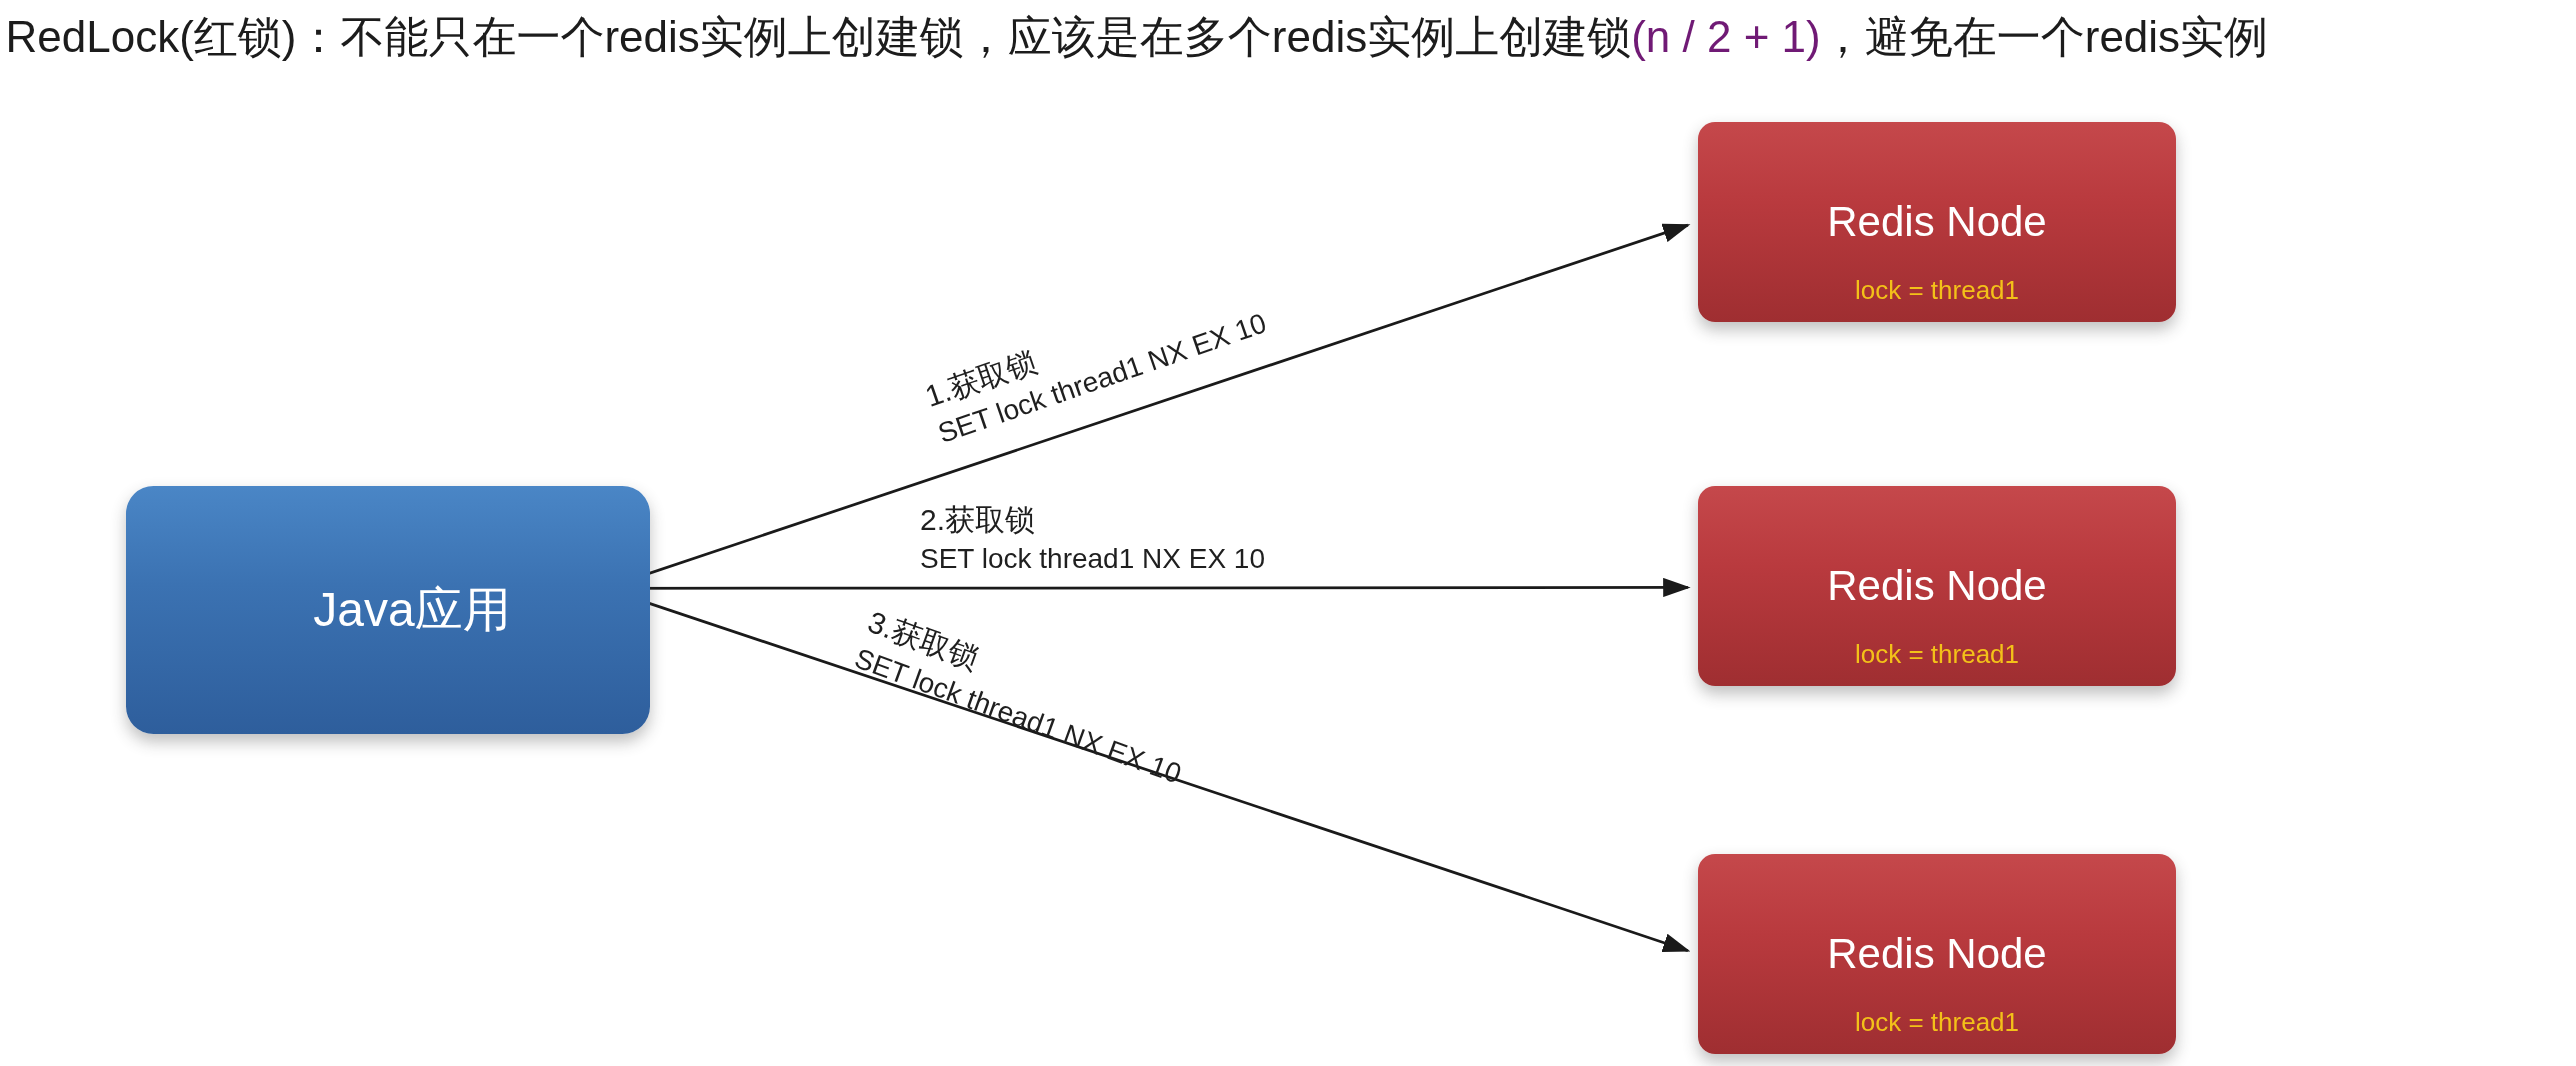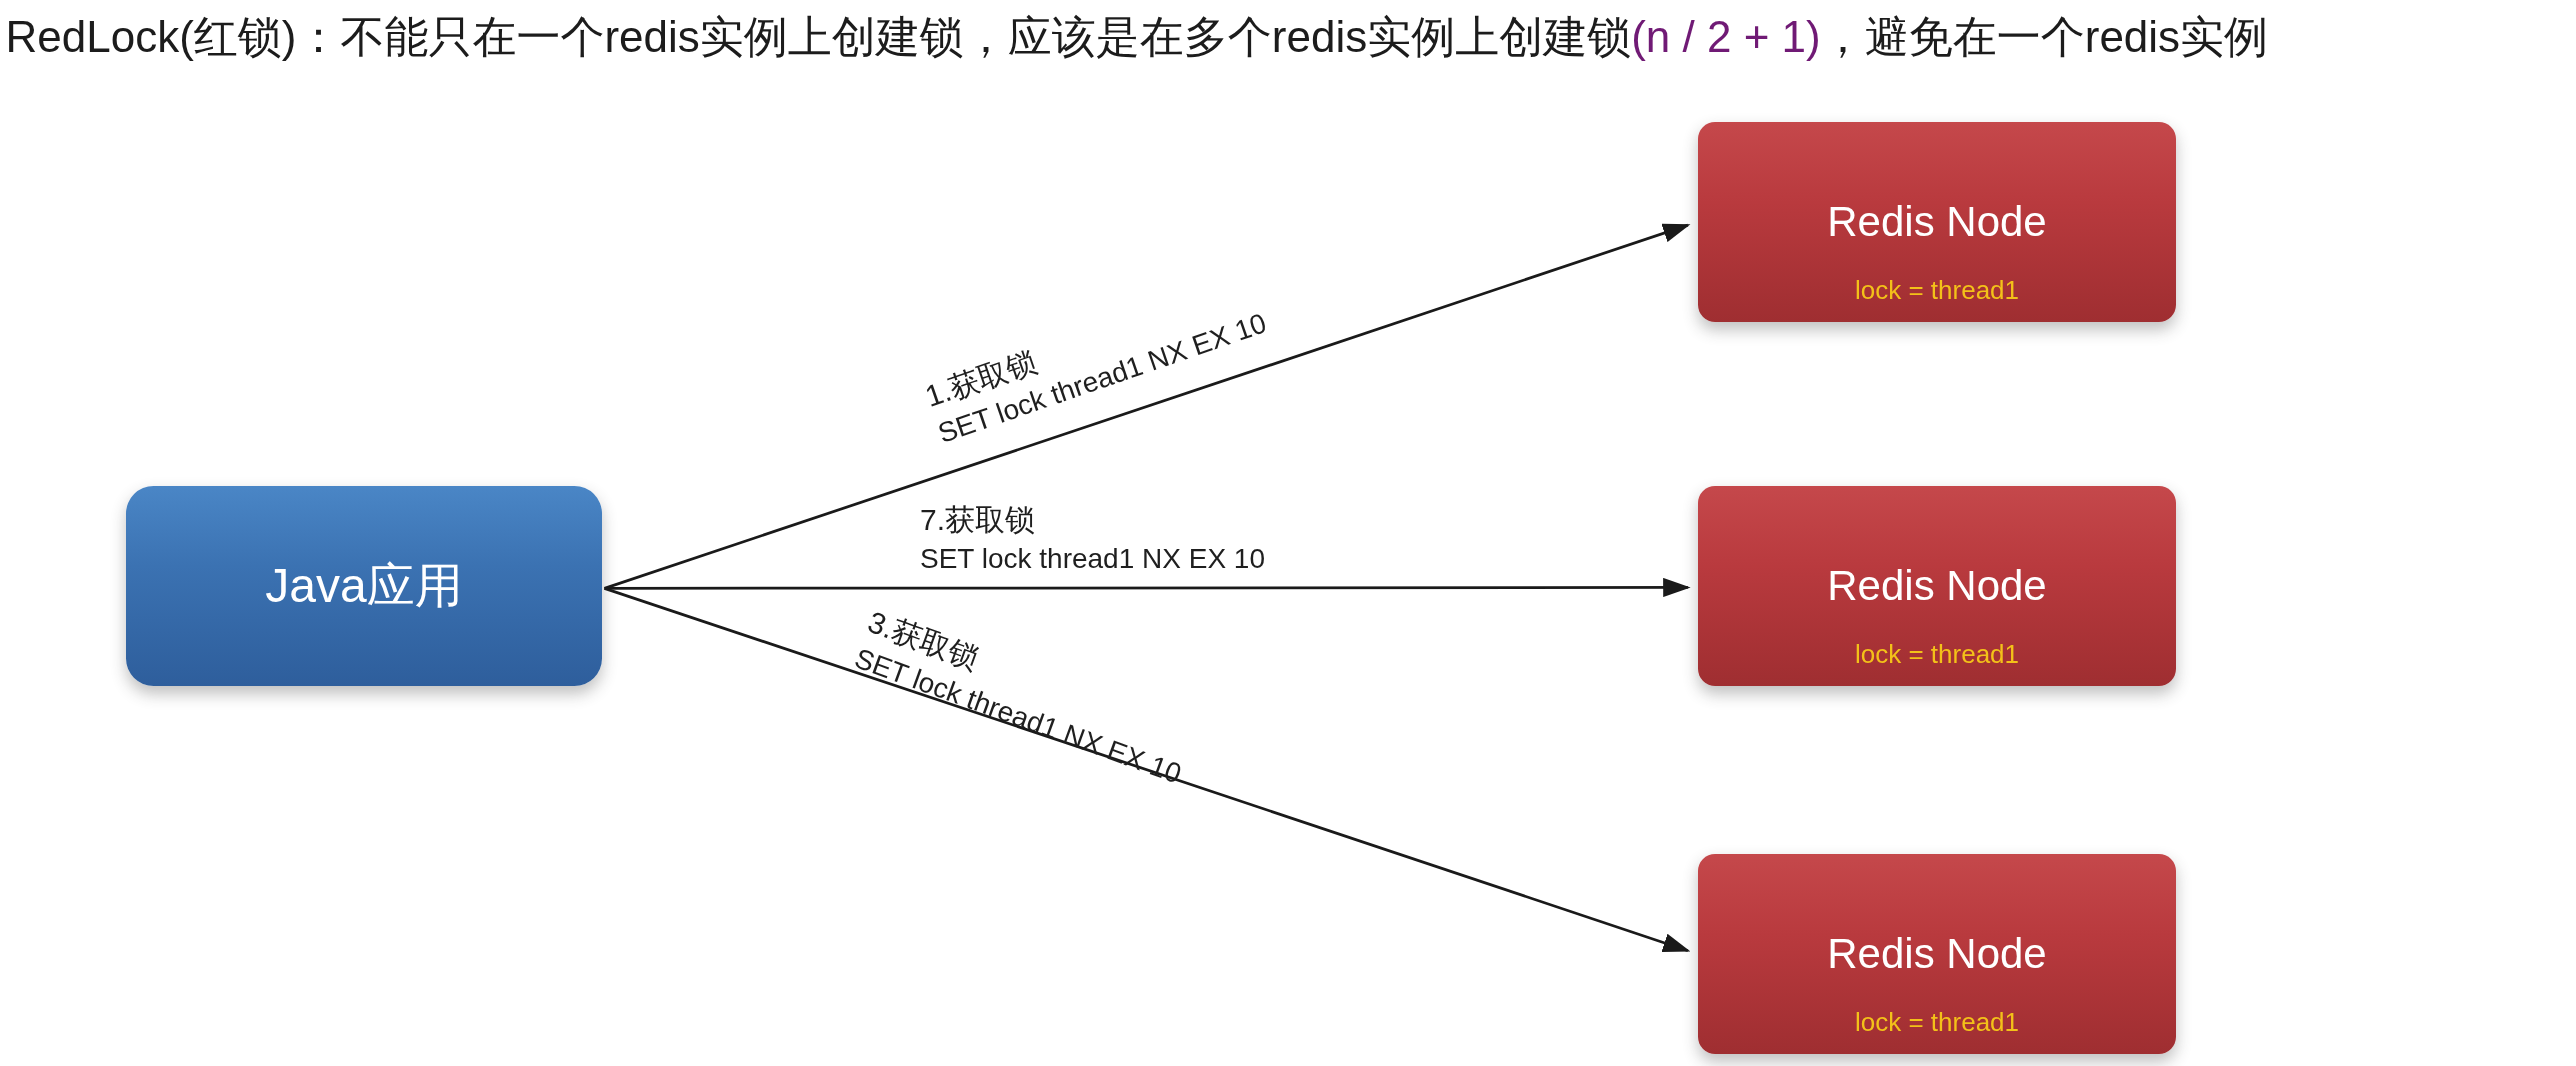--- a/index.html
+++ b/index.html
@@ -17,25 +17,25 @@
     font-size:44px;line-height:84px;
     white-space:nowrap;
   }
   .title .hl{color:#701a75;}
   
   .arrows{position:absolute;left:0;top:0;width:2576px;height:1066px;}
   .arrows line{stroke:#1a1a1a;stroke-width:3;}
   .arrows path{fill:#1a1a1a;}
   
   .app-node{
-    position:absolute;left:126px;top:486px;width:476px;height:200px;
+    position:absolute;left:126px;top:486px;width:476px;height:248px;
     border-radius:27.5px;
     background:linear-gradient(180deg,#4a86c6 0%,#3b72b2 40%,#2e5e9c 100%);
     box-shadow:0 7.3px 14.6px rgba(50,50,50,.30);
-    display:flex;align-items:center;justify-content:center;
+    display:flex;align-items:center;justify-content:center;padding-left:48px;
   }
   .app-label{color:#ffffff;font-size:48px;}
   .redis-node{
     position:absolute;left:1698px;width:478px;height:200px;
     border-radius:17px;
     background:linear-gradient(180deg,#c5484b 0%,#b93a3e 40%,#9f2e31 100%);
     box-shadow:0 7.3px 14.6px rgba(50,50,50,.30);
   }
   .rn-1{top:122px}.rn-2{top:486px}.rn-3{top:854px}
   .rn-title{
@@ -91,21 +91,21 @@
   <div class="redis-node rn-3">
     <div class="rn-title">Redis Node</div>
     <div class="rn-lock">lock = thread1</div>
   </div>
 
   <div class="arrow-label al-1">
     <div class="al-step">1.获取锁</div>
     <div class="al-cmd">SET lock thread1 NX EX 10</div>
   </div>
   <div class="arrow-label al-2">
-    <div class="al-step">7.获取锁</div>
+    <div class="al-step">2.获取锁</div>
     <div class="al-cmd">SET lock thread1 NX EX 10</div>
   </div>
   <div class="arrow-label al-3">
     <div class="al-step">3.获取锁</div>
     <div class="al-cmd">SET lock thread1 NX EX 10</div>
   </div>
 
 </div>
 
 

